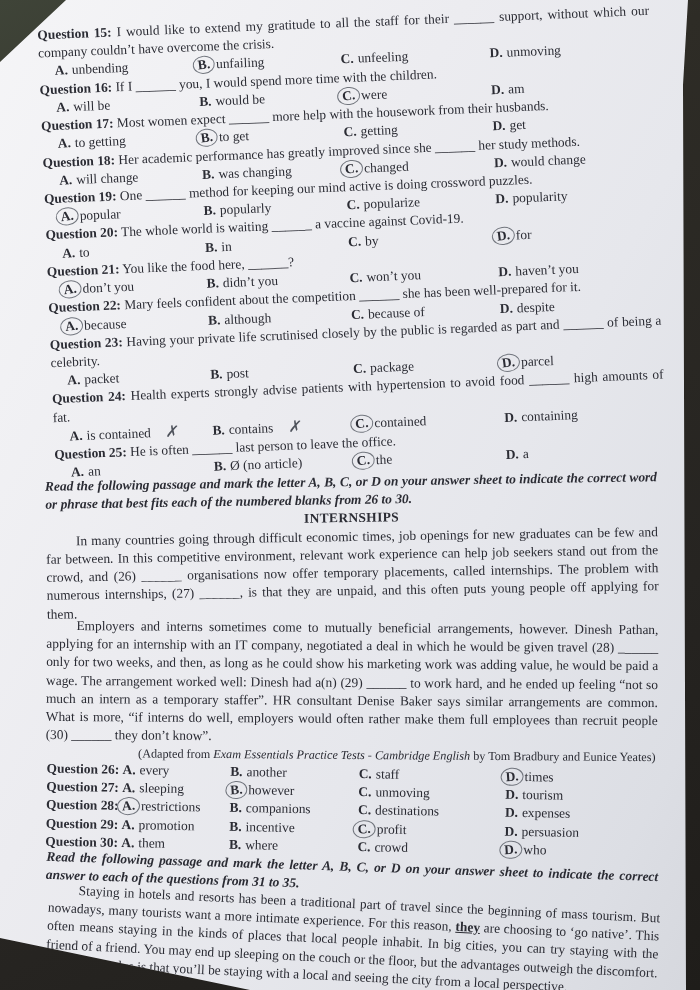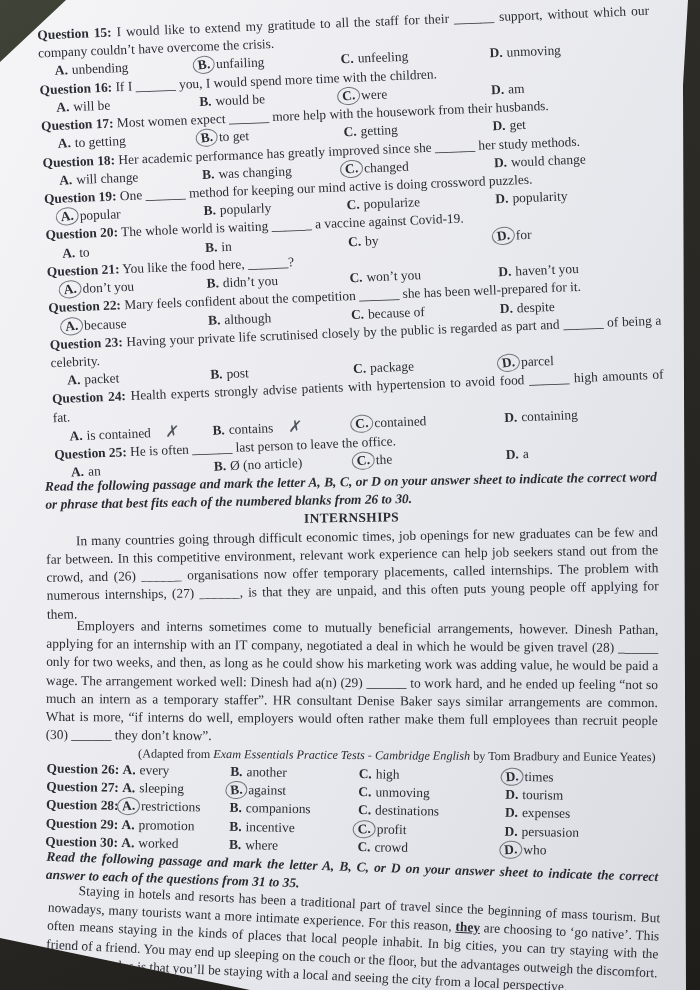--- a/index.html
+++ b/index.html
@@ -174,47 +174,47 @@
   <div class="sec s3">
     <p class="para">Employers and interns sometimes come to mutually beneficial arrangements, however. Dinesh Pathan, applying for an internship with an IT company, negotiated a deal in which he would be given travel (28) ______ only for two weeks, and then, as long as he could show his marketing work was adding value, he would be paid a wage. The arrangement worked well: Dinesh had a(n) (29) ______ to work hard, and he ended up feeling “not so much an intern as a temporary staffer”. HR consultant Denise Baker says similar arrangements are common. What is more, “if interns do well, employers would often rather make them full employees than recruit people (30) ______ they don’t know”.</p>
     <p class="attrib"><span>(Adapted from </span><i>Exam Essentials Practice Tests - Cambridge English</i><span> by Tom Bradbury and Eunice Yeates)</span></p>
   </div>
 
   <div class="sec s4">
 
     <div class="o2">
       <span class="opt"><b class="ql">Question 26:</b> <b class="letter">A.</b><span>every</span></span>
       <span class="opt"><b class="letter">B.</b><span>another</span></span>
-      <span class="opt"><b class="letter">C.</b><span>high</span></span>
+      <span class="opt"><b class="letter">C.</b><span>staff</span></span>
       <span class="opt"><b class="letter circ">D.</b><span>times</span></span>
     </div>
 
     <div class="o2">
       <span class="opt"><b class="ql">Question 27:</b> <b class="letter">A.</b><span>sleeping</span></span>
-      <span class="opt"><b class="letter circ">B.</b><span>against</span></span>
+      <span class="opt"><b class="letter circ">B.</b><span>however</span></span>
       <span class="opt"><b class="letter">C.</b><span>unmoving</span></span>
       <span class="opt"><b class="letter">D.</b><span>tourism</span></span>
     </div>
 
     <div class="o2">
       <span class="opt"><b class="ql">Question 28:</b> <b class="letter circ">A.</b><span>restrictions</span></span>
       <span class="opt"><b class="letter">B.</b><span>companions</span></span>
       <span class="opt"><b class="letter">C.</b><span>destinations</span></span>
       <span class="opt"><b class="letter">D.</b><span>expenses</span></span>
     </div>
 
     <div class="o2">
       <span class="opt"><b class="ql">Question 29:</b> <b class="letter">A.</b><span>promotion</span></span>
       <span class="opt"><b class="letter">B.</b><span>incentive</span></span>
       <span class="opt"><b class="letter circ">C.</b><span>profit</span></span>
       <span class="opt"><b class="letter">D.</b><span>persuasion</span></span>
     </div>
 
     <div class="o2">
-      <span class="opt"><b class="ql">Question 30:</b> <b class="letter">A.</b><span>worked</span></span>
+      <span class="opt"><b class="ql">Question 30:</b> <b class="letter">A.</b><span>them</span></span>
       <span class="opt"><b class="letter">B.</b><span>where</span></span>
       <span class="opt"><b class="letter">C.</b><span>crowd</span></span>
       <span class="opt"><b class="letter circ">D.</b><span>who</span></span>
     </div>
 
   </div>
 
   <div class="sec s5">
     <p class="instr">Read the following passage and mark the letter A, B, C, or D on your answer sheet to indicate the correct answer to each of the questions from 31 to 35.</p>
   </div>

